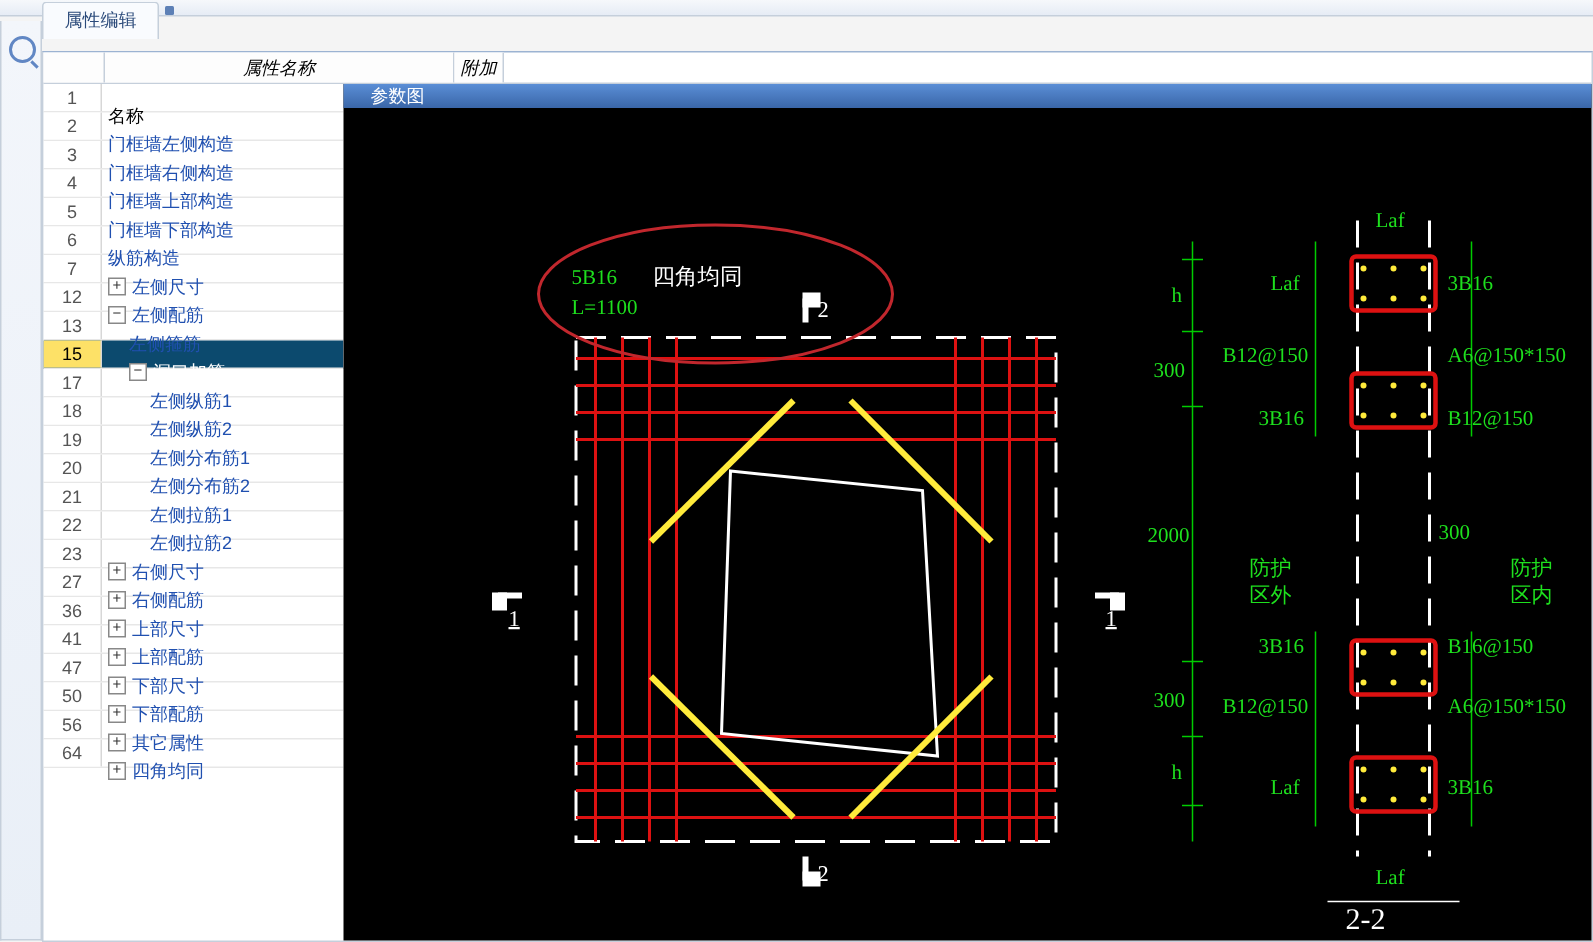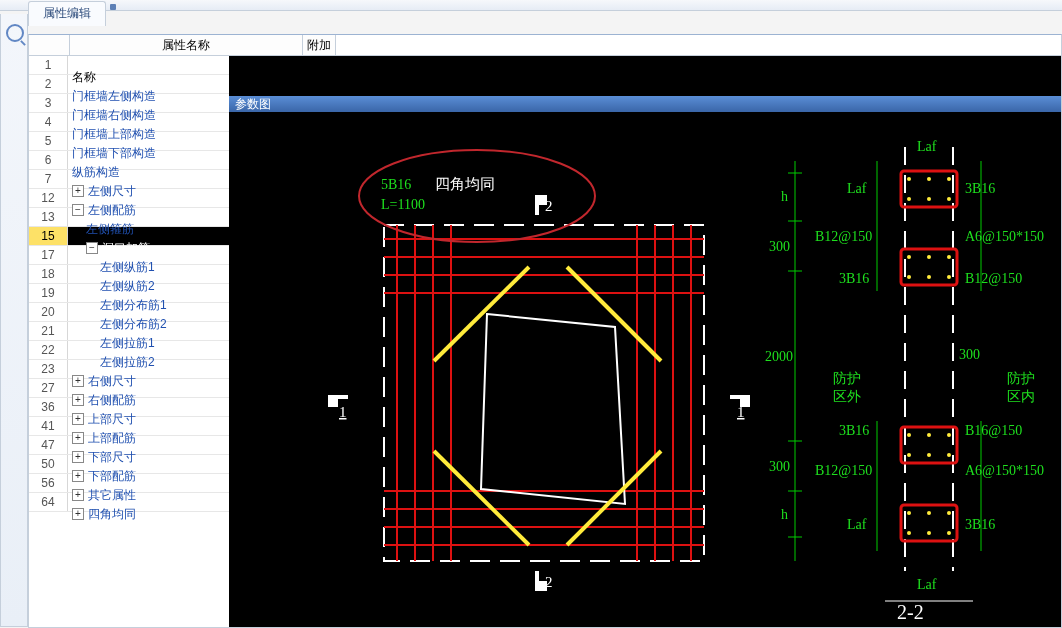--- a/index.html
+++ b/index.html
@@ -10,38 +10,38 @@
   
   .rail{position:absolute;left:0;top:14px;width:26px;height:612px;background:linear-gradient(#f3f6fb,#e9eff7);border:1px solid #c5cfdb;border-top:none;}
   .rail .search{position:absolute;top:10px;left:5px;width:14px;height:14px;border:2px solid #6187c4;border-radius:50%;}
   .rail .search::after{content:"";position:absolute;right:-4px;bottom:-4px;width:6px;height:2px;background:#6187c4;transform:rotate(45deg);}
   
   .tabstrip{position:absolute;left:28px;top:4px;height:22px;display:flex;align-items:flex-end;}
   .tab{background:#f9fbfe;border:1px solid #c5cfdb;border-bottom:none;padding:3px 14px 4px;border-radius:3px 3px 0 0;font-size:12px;color:#2b4a7a;}
   
   .propwrap{position:absolute;left:28px;top:34px;right:0;bottom:0;background:#fff;border:1px solid #c5cfdb;border-top:1px solid #9cb3d2;}
   .prophdr{display:flex;height:20px;font-size:12px;border-bottom:1px solid #c5cfdb;}
-  .prophdr>div{display:flex;align-items:center;justify-content:center;border-right:1px solid #c5cfdb;background:#fdfdfd;}
+  .prophdr>div{display:flex;align-items:center;justify-content:center;border-right:1px solid #c5cfdb;background:#fdfdfd;font-style:italic;}
   .prophdr .num{width:40px;}
   .prophdr .nm{width:232px;}
   .prophdr .val{flex:0 0 236px;background:#ffe366;}
   .prophdr .add{width:32px;}
   .proprows{position:absolute;top:21px;left:0;width:200px;bottom:0;overflow:hidden;}
   .row{display:flex;height:18px;line-height:18px;border-bottom:1px solid #e7e7e7;}
   .row .num{width:38px;text-align:center;color:#555;border-right:1px solid #d7d7d7;background:#fff;}
   .row .tree{flex:1;padding-left:4px;color:#2050b0;display:flex;align-items:center;white-space:nowrap;margin-top:21px;}
-  .row.sel{background:#000000;}
+  .row.sel{background:#0c4a6e;}
   .row.sel .num{background:#fde167;color:#000;}
   .row.sel .tree{color:#fff;}
   .box{display:inline-flex;align-items:center;justify-content:center;width:10px;height:10px;border:1px solid #888;margin-right:4px;font-size:10px;line-height:10px;background:#fff;color:#333;}
   .pad1{display:inline-block;width:14px;}
   .pad2{display:inline-block;width:28px;}
   
   .vpanel{position:absolute;left:229px;top:56px;right:1px;bottom:1px;background:#000;}
-  .vtitle{height:16px;background:linear-gradient(#5a8ed6,#3a66a8);color:#fff;font-size:12px;padding-left:6px;line-height:16px;margin-top:40px;}
+  .vtitle{height:16px;background:linear-gradient(#5a8ed6,#3a66a8);color:#fff;font-size:12px;padding-left:18px;line-height:16px;}
   .vmenu{height:18px;background:#f4f4f4;color:#555;font-size:12px;display:flex;align-items:center;gap:10px;padding-left:6px;border-bottom:1px solid #c7c7c7;}
   .vmenu span{color:#3a3a3a;}
   .cad{position:absolute;left:0;top:35px;right:0;bottom:0;}
   .cad svg{width:100%;height:100%;display:block;}
   .g{fill:#1ee01e;font-family:SimSun,serif;font-size:14px;}
   .w{fill:#fff;font-family:SimSun,serif;font-size:15px;}
   .lab{fill:#fff;font-family:"Times New Roman",serif;font-size:20px;}
 .row .tree.blk{color:#000;}
 </style>
 </head>

